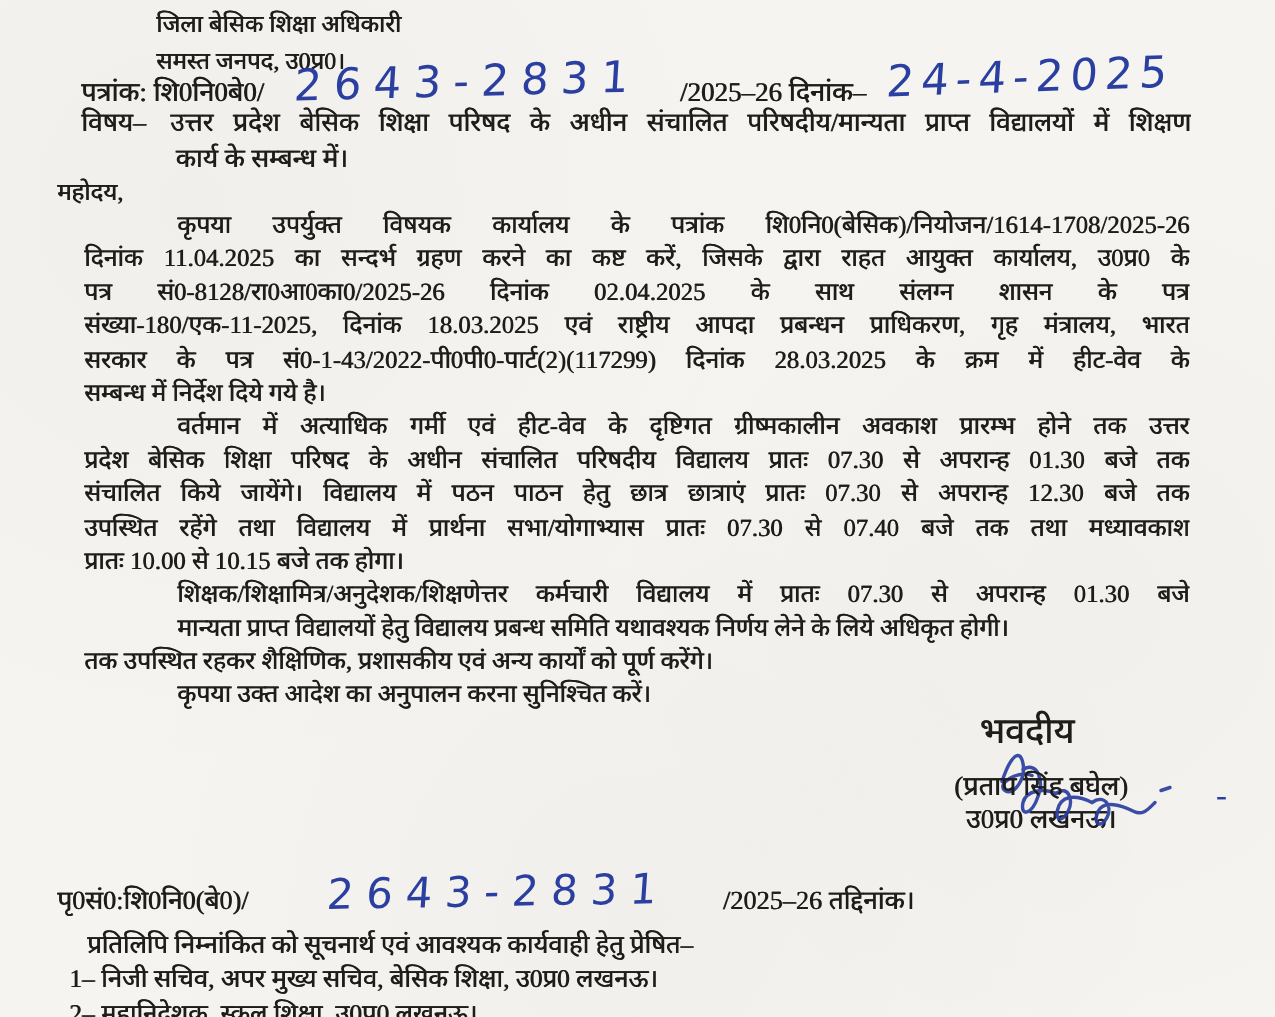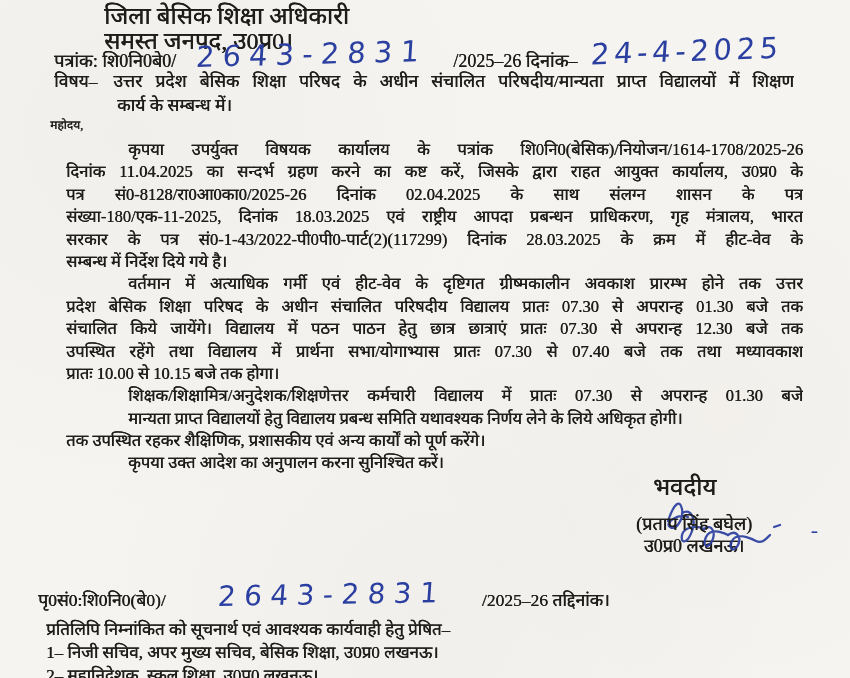--- a/index.html
+++ b/index.html
@@ -9,46 +9,46 @@
     background:
       radial-gradient(circle at 15% 20%, rgba(0,0,0,0.02), transparent 45%),
       radial-gradient(circle at 85% 60%, rgba(120,60,60,0.025), transparent 40%),
       radial-gradient(circle at 50% 90%, rgba(0,0,0,0.02), transparent 50%),
       #f5f4f0;
     font-family:"Liberation Serif","DejaVu Serif",serif;
     color:#1f1d1a;
     overflow:hidden;
     text-shadow:0.45px 0 currentColor; 
   }
-  .letterhead{position:absolute;left:104px;top:4px;font-size:24px;line-height:25px;}
+  .letterhead{position:absolute;left:104px;top:4px;font-size:16px;line-height:25px;}
   .ref-line{position:absolute;left:54px;top:40px;width:748px;display:flex;align-items:baseline;font-size:18px;white-space:nowrap;}
   .ink{
     font-family:"DejaVu Sans",sans-serif;
     color:#2b3fa0;text-shadow:none;font-weight:400;
     display:inline-block;position:relative;
   }
   .ink-number{font-size:29px;letter-spacing:0.28em;transform:rotate(-1.5deg) skewX(-5deg);top:-3px;margin:0 26px 0 20px;}
   .ink-date{font-size:29px;letter-spacing:0.16em;transform:rotate(-2deg) skewX(-6deg);top:-6px;margin-left:14px;}
   .subject-row{position:absolute;left:54px;top:68px;width:740px;display:flex;font-size:17.5px;}
   .subject-label{margin-right:16px;flex:0 0 auto;}
   .subject-text{flex:1 1 auto;text-align:justify;text-align-last:justify;height:24px;overflow:hidden;}
   .subject-line2{position:absolute;left:117px;top:92px;font-size:17.5px;}
-  .salutation{position:absolute;left:50px;top:116px;font-size:12px;}
-  .body{position:absolute;left:66px;top:139px;width:737px;font-size:16.5px;}
+  .salutation{position:absolute;left:38px;top:116px;font-size:16px;}
+  .body{position:absolute;left:56px;top:139px;width:737px;font-size:16.5px;}
   .body .line{line-height:22.4px;height:22.4px;overflow:hidden;}
   .j{text-align:justify;text-align-last:justify;}
   .ind{text-indent:62px;}
   .closing{position:absolute;left:653px;top:469px;font-size:24px;}
   .sig-block{position:absolute;left:584px;top:513px;width:220px;text-align:center;font-size:18px;line-height:22px;}
   .sig-scribble{position:absolute;left:38px;top:-26px;pointer-events:none;}
   .sig-dot{position:absolute;right:-14px;top:6px;color:#2b3fa0;text-shadow:none;font-size:22px;}
   .endorsement{position:absolute;left:38px;top:580px;width:785px;font-size:17px;}
   .endo-ref{display:flex;align-items:baseline;white-space:nowrap;height:36px;font-size:17.5px;gap:26px;}
   .endo-ink{font-size:28px;letter-spacing:0.3em;transform:rotate(-1deg) skewX(-5deg);top:-2px;margin:0 10px 0 26px;}
-  .copy-heading{margin:2px 0 0 8px;line-height:23px;}
+  .copy-heading{margin:2px 0 0 20px;line-height:23px;}
   .recipient{margin-left:8px;line-height:23px;}
 </style>
 </head>
 <body>
 
 <div class="page">
 
   <div class="letterhead">
     <div>जिला बेसिक शिक्षा अधिकारी</div>
     <div>समस्त जनपद, उ0प्र0।</div>

